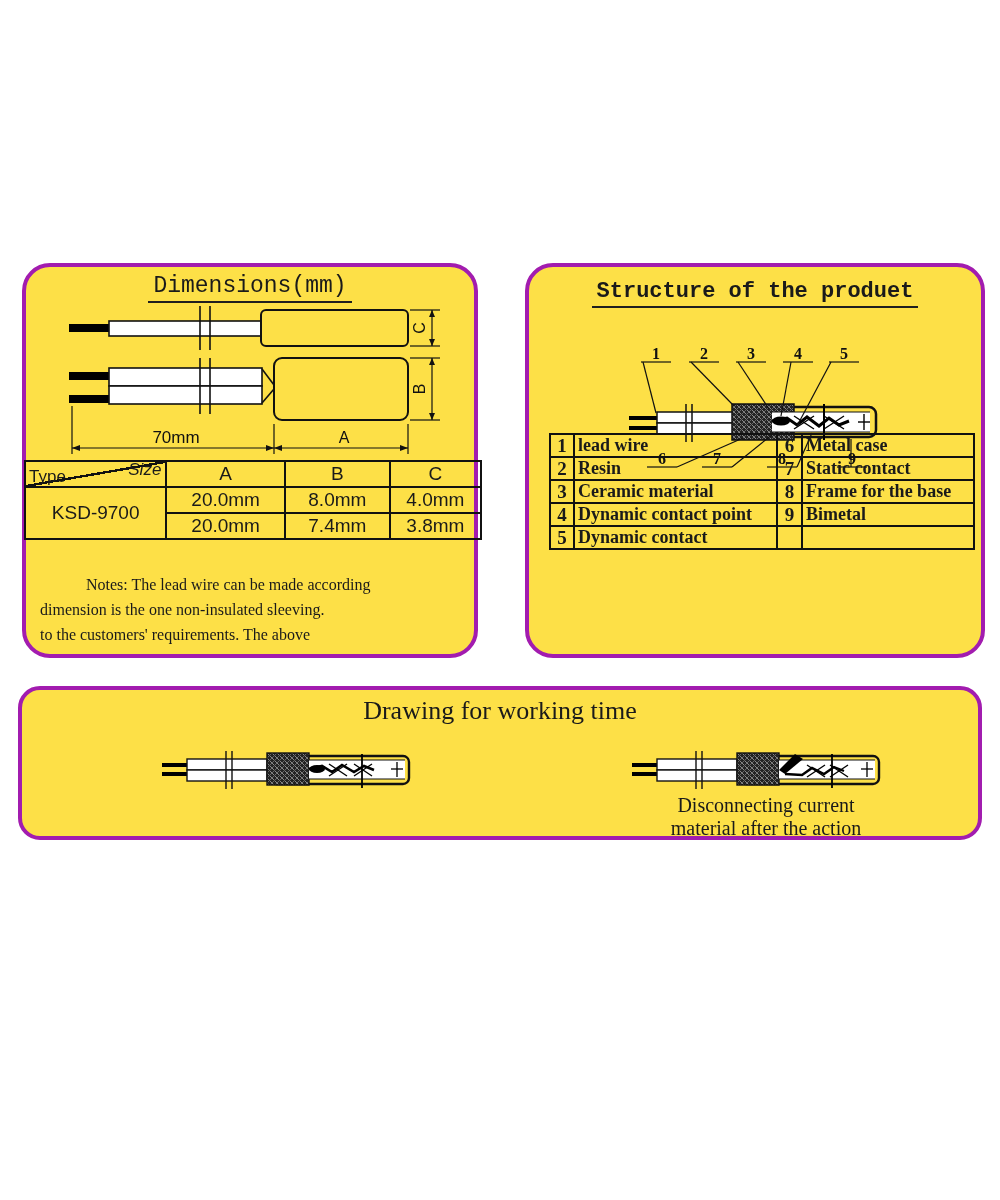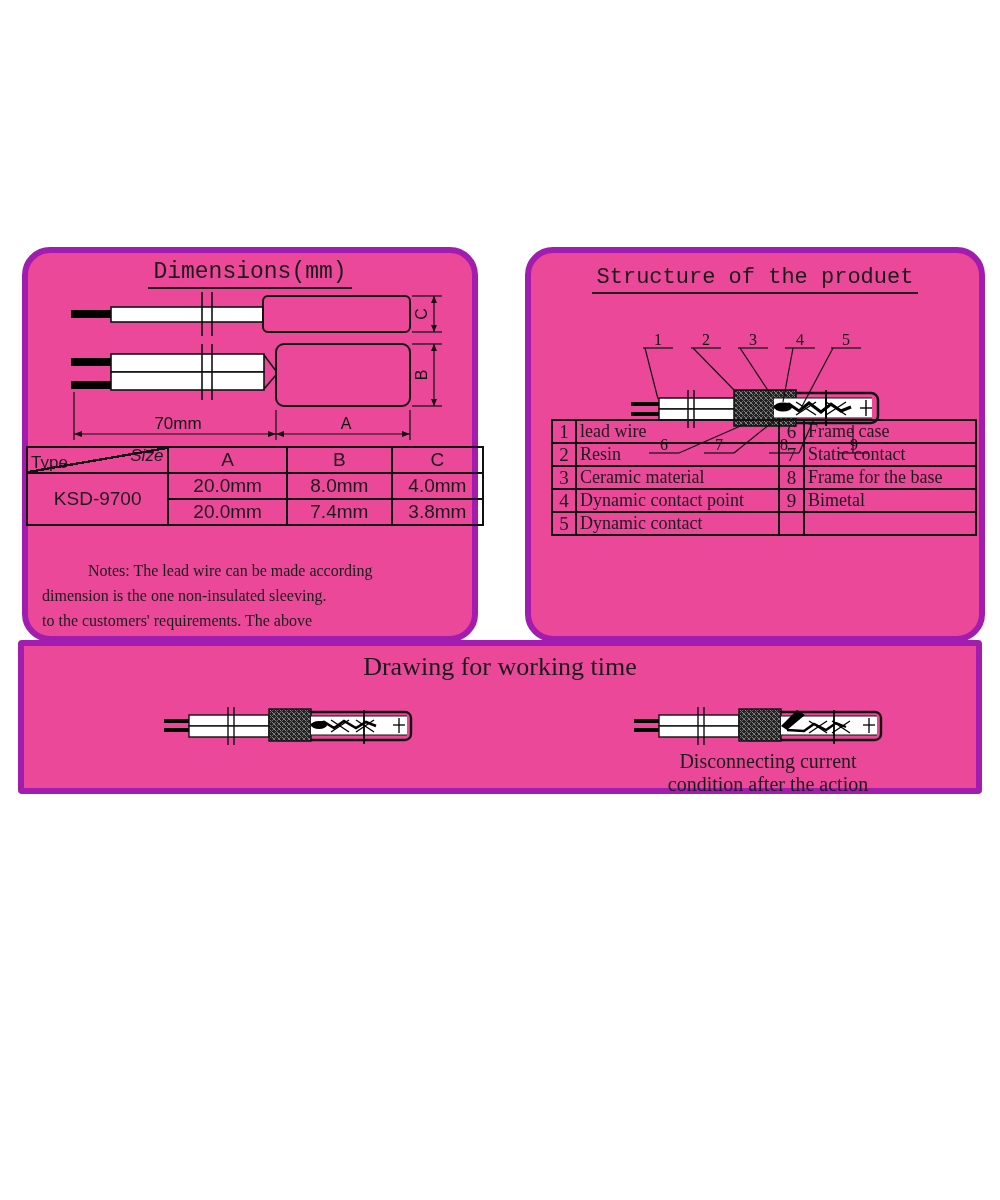--- a/index.html
+++ b/index.html
@@ -1,20 +1,20 @@
 <!DOCTYPE html>
 <html><head>
 <meta charset="utf-8">
 <style>
   html,body{margin:0;padding:0;background:#ffffff;}
   body{width:1000px;height:1200px;position:relative;font-family:"Liberation Serif",serif;color:#1a1a1a;}
-  .panel{position:absolute;border:6px solid #a21caf;border-radius:28px;background:#ec4899;box-sizing:border-box;}
+  .panel{position:absolute;border:4px solid #a21caf;border-radius:28px;background:#fde047;box-sizing:border-box;margin-top:16px;}
   #panel-dimensions{left:22px;top:247px;width:456px;height:395px;}
-  #panel-structure{left:525px;top:247px;width:460px;height:395px;}
-  #panel-working{left:18px;top:640px;width:964px;height:154px;border-radius:4px;}
+  #panel-structure{left:525px;top:247px;width:460px;height:395px;font-weight:bold;}
+  #panel-working{left:18px;top:670px;width:964px;height:154px;border-radius:22px;}
   .panel-title-mono{font-family:"Liberation Mono","DejaVu Sans Mono",monospace;font-size:23px;letter-spacing:0px;
       display:inline-block;border-bottom:2px solid #1f1f1f;padding:0 5px 2px 5px;white-space:nowrap;}
   .title-wrap{width:100%;text-align:center;position:absolute;top:6px;left:0;}
   #panel-structure .title-wrap{top:12px;}
   svg{position:absolute;overflow:visible;}
   svg text{font-family:"Liberation Sans",sans-serif;fill:#111;}
   svg text.serif{font-family:"Liberation Serif",serif;}
   
   .dim-table{position:absolute;left:-2px;top:193px;width:458px;border-collapse:collapse;table-layout:fixed;
       font-family:"Liberation Sans",sans-serif;font-size:19px;}
@@ -219,21 +219,21 @@
         <col style="width:24px">
         <col style="width:203px">
         <col style="width:25px">
         <col style="width:172px">
       </colgroup>
     <tbody>
         <tr>
       <td class="num">1</td>
       <td>lead wire</td>
       <td class="num">6</td>
-      <td>Frame case</td>
+      <td>Metal case</td>
     </tr>
     <tr>
       <td class="num">2</td>
       <td>Resin</td>
       <td class="num">7</td>
       <td>Static contact</td>
     </tr>
     <tr>
       <td class="num">3</td>
       <td>Ceramic material</td>
@@ -322,15 +322,15 @@
         <line x1="221" y1="17" x2="203" y2="29" stroke-width="1.3"></line>
         <line x1="205" y1="6" x2="205" y2="40" stroke-width="1.8"></line>
         <line x1="240" y1="14" x2="240" y2="29" stroke-width="1.3"></line>
         <line x1="234" y1="21" x2="246" y2="21" stroke-width="1.3"></line>
       </g>
     </g>
   </svg>
 
   <div class="caption" id="caption-right">
     <div>Disconnecting current</div>
-    <div>condition after the action</div>
+    <div>material after the action</div>
   </div>
 </div>
 
 </body></html>

